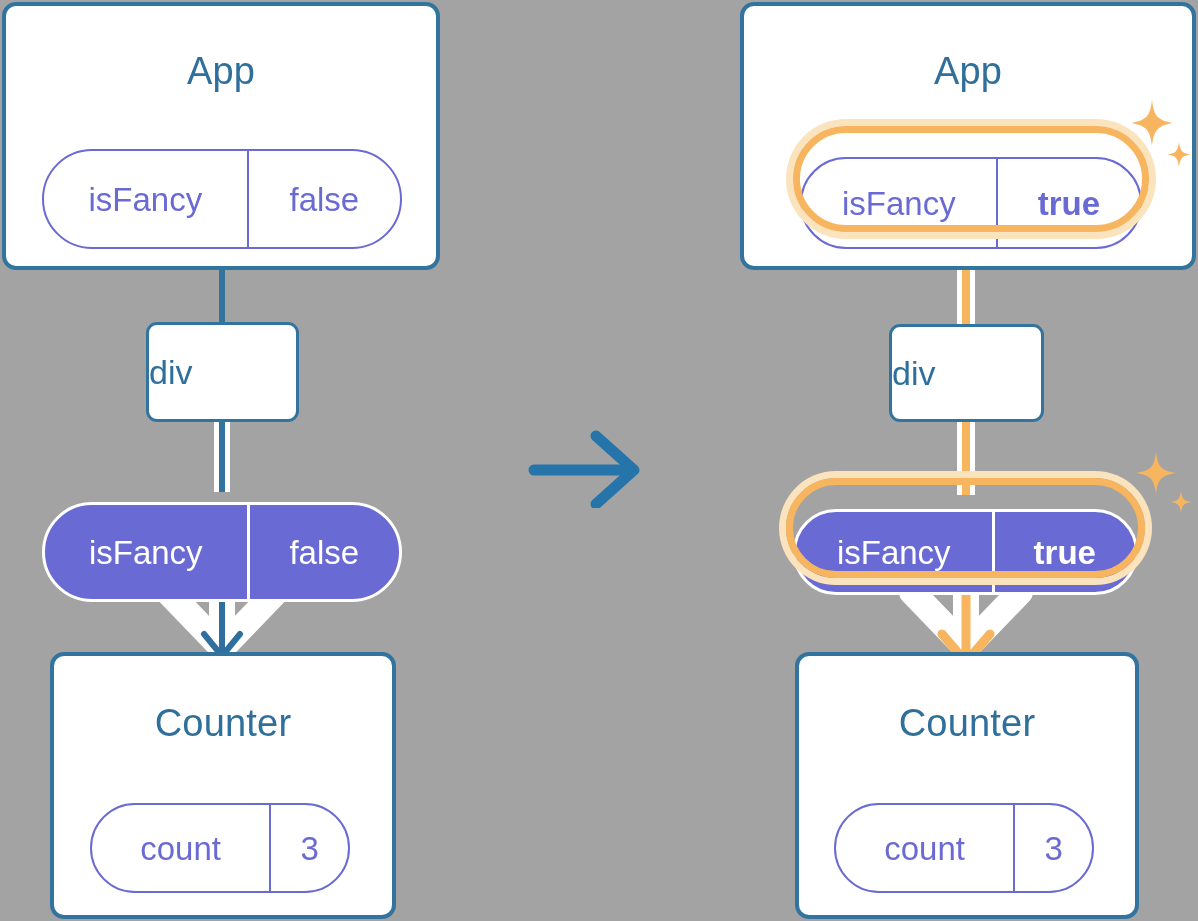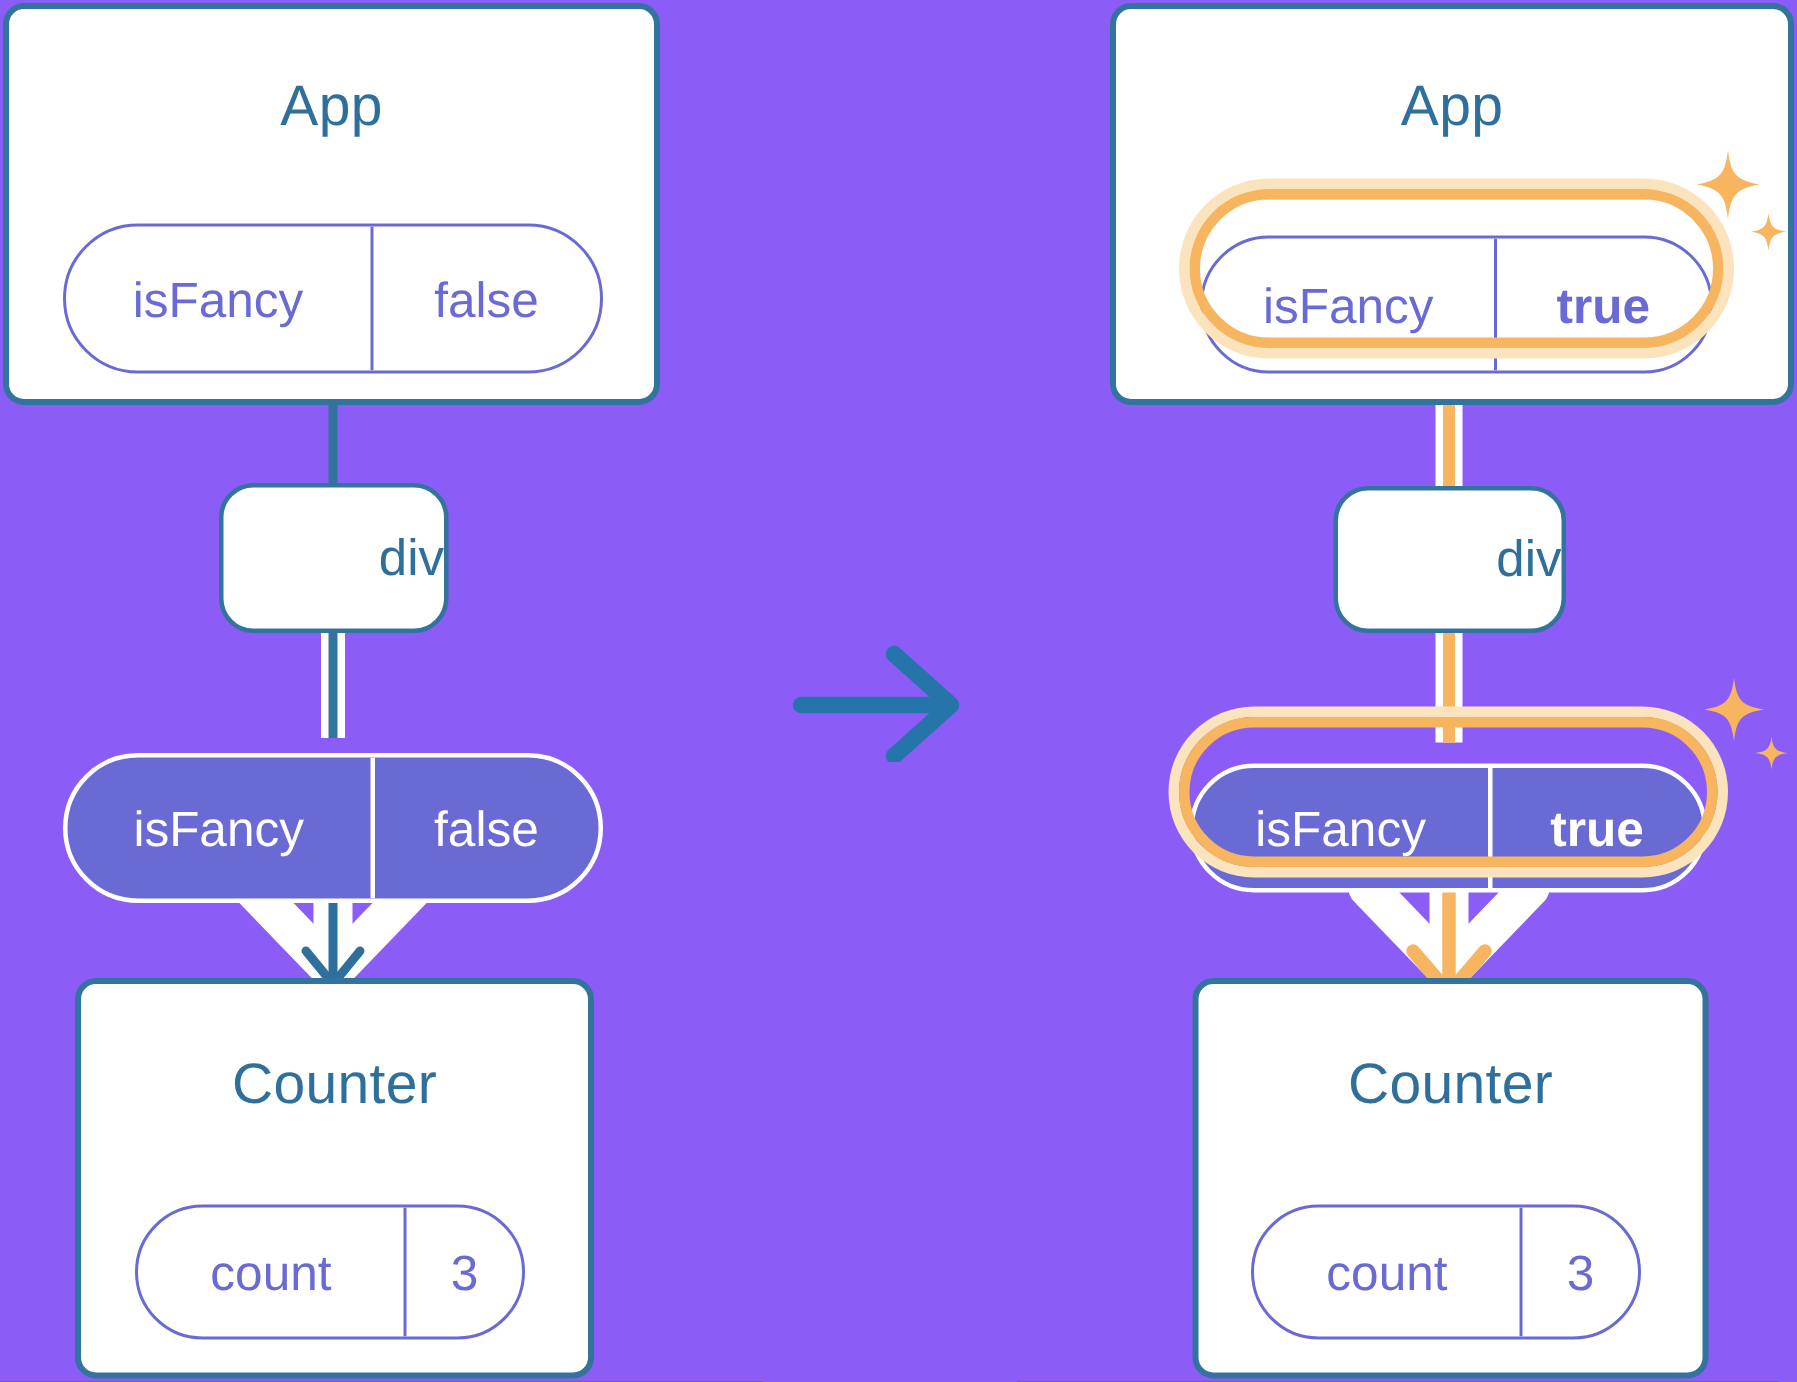--- a/index.html
+++ b/index.html
@@ -6,21 +6,21 @@
   * { box-sizing: border-box; }
   html, body {
     margin: 0; padding: 0;
     background: #4e6874;
     font-family: "Liberation Sans", sans-serif;
   }
   #stage {
     position: relative;
     width: 1198px;
     height: 921px;
-    background: #8b5cf6;
+    background: #a3a3a3;
     overflow: hidden;
   }
   .svg-layer {
     position: absolute;
     inset: 0;
     width: 1198px;
     height: 921px;
     pointer-events: none;
   }
   
@@ -37,24 +37,24 @@
     color: #2f6f9c;
     font-size: 38px;
     font-weight: 400;
     letter-spacing: 0.2px;
     line-height: 1;
   }
   .small-box {
     position: absolute;
     background: #ffffff;
     border: 3px solid #33749f;
-    border-radius: 23px;
+    border-radius: 11px;
     display: flex;
     align-items: center;
-    justify-content: flex-end;
+    justify-content: flex-start;
   }
   .small-box .lbl {
     color: #2f6f9c;
     font-size: 34px;
     line-height: 1;
   }
   
   .pill {
     position: absolute;
     display: flex;

